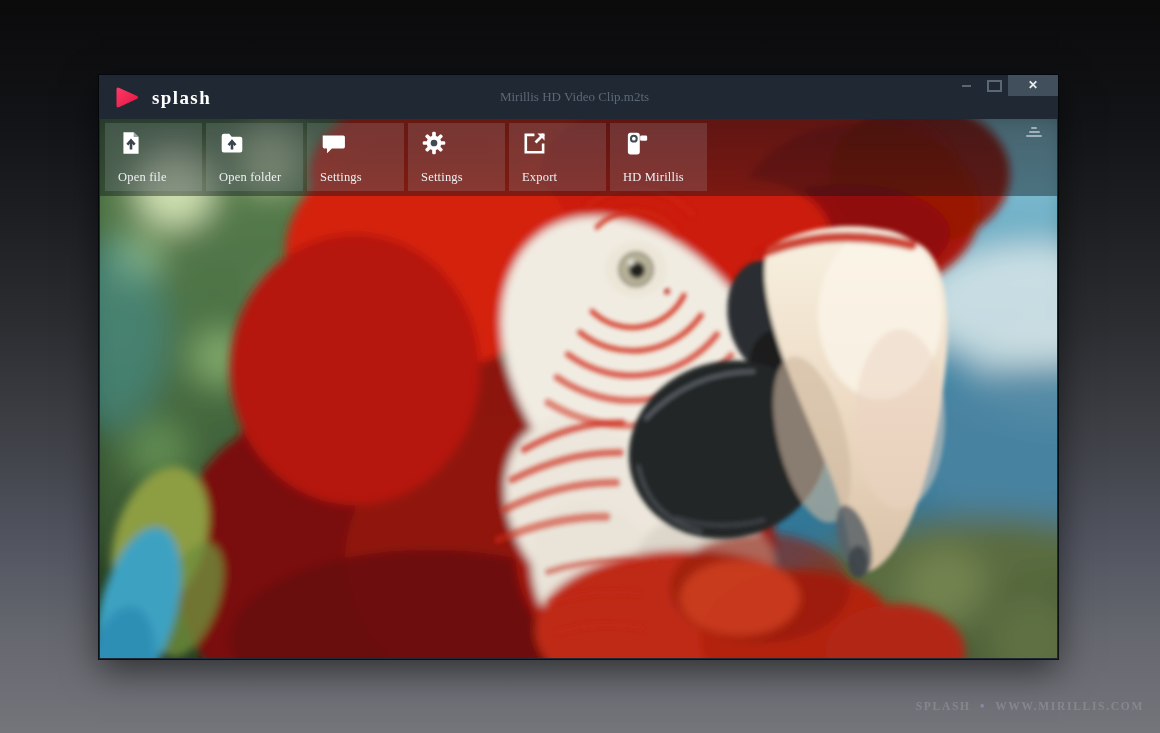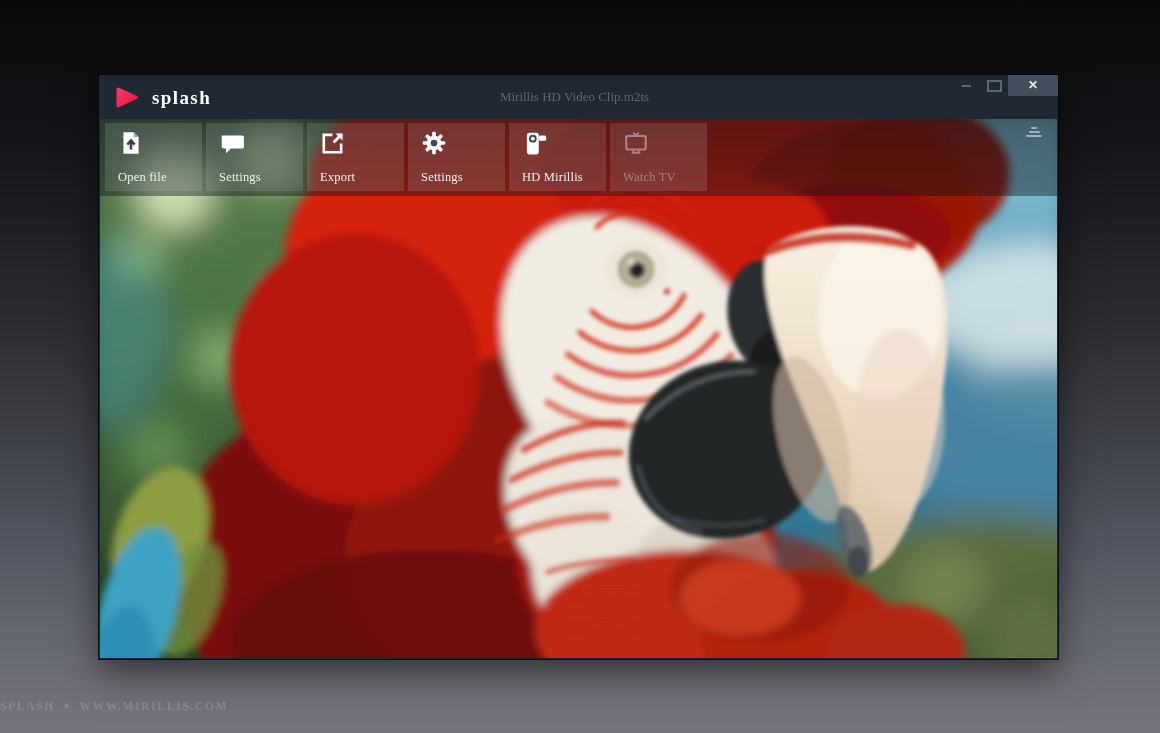--- a/index.html
+++ b/index.html
@@ -40,21 +40,21 @@
     background:rgba(190,202,212,.17);cursor:pointer;}
   .tb-icon{position:absolute;left:13px;top:7px;width:26px;height:26px;}
   .tb-label{position:absolute;left:13px;bottom:6px;font-size:12.5px;color:#eef1f4;
     white-space:nowrap;letter-spacing:.2px;}
   .tb-btn.disabled .tb-icon,.tb-btn.disabled .tb-label{opacity:.38;}
   .collapse{position:absolute;right:13px;top:6px;display:flex;flex-direction:column;
     align-items:center;gap:2px;cursor:pointer;padding:2px;}
   .collapse i{display:block;height:2px;background:#9fb0bb;border-radius:1px;}
   .collapse .l1{width:6px;} .collapse .l2{width:11px;} .collapse .l3{width:16px;}
   
-  .footer{position:absolute;left:0;right:8px;top:700px;text-align:left;
+  .footer{position:absolute;left:0;right:16px;top:700px;text-align:right;
     color:#85878f;font-size:11.5px;letter-spacing:1.7px;font-weight:700;}
   .footer .dot{display:inline-block;margin:0 9px;font-size:8px;vertical-align:2px;color:#828ca0;}
 </style>
 </head>
 <body>
 
 <div class="desktop">
 
   <div class="window">
 
@@ -213,70 +213,69 @@
         <div class="tb-btn">
           <svg class="tb-icon" viewBox="0 0 24 24">
             <path d="M5 2 h9.5 L19 6.5 V22 H5 Z" fill="#ffffff"></path>
             <path d="M14.5 2 V6.5 H19 Z" fill="#9aa4ac"></path>
             <path d="M12 18 v-7" stroke="#3a444c" stroke-width="2.4" fill="none"></path>
             <path d="M8.6 13.4 L12 9.6 L15.4 13.4" stroke="#3a444c" stroke-width="2.4" fill="none"></path>
           </svg>
           <span class="tb-label">Open file</span>
         </div>
 
+        <div class="tb-btn">
+          <svg class="tb-icon" viewBox="0 0 24 24">
+            <path d="M2.5 5.5 Q2.5 3.5 4.5 3.5 h5 l2.2 2.7 h7.8 Q21.5 6.2 21.5 8 v11 q0 1.8-2 1.8 h-15 q-2 0-2-1.8 Z" fill="#ffffff"></path>
+            <path d="M12 18 v-6.5" stroke="#3a444c" stroke-width="2.4" fill="none"></path>
+            <path d="M8.8 14 L12 10.4 L15.2 14" stroke="#3a444c" stroke-width="2.4" fill="none"></path>
+          </svg>
+          <span class="tb-label">Open folder</span>
+        </div>
 
         <div class="tb-btn">
           <svg class="tb-icon" viewBox="0 0 24 24">
             <path d="M2.5 4 h19 a1.5 1.5 0 0 1 1.5 1.5 v9 a1.5 1.5 0 0 1-1.5 1.5 H11 l-4.5 4.5 V16 H4 a1.5 1.5 0 0 1-1.5-1.5 Z" fill="#ffffff" transform="translate(0,1)"></path>
           </svg>
           <span class="tb-label">Settings</span>
-        </div>
-
-        <div class="tb-btn">
-          <svg class="tb-icon" viewBox="0 0 24 24">
-            <path d="M19.5 12.5 V20.5 H3.5 V4.5 H11.5" fill="none" stroke="#ffffff" stroke-width="2.4"></path>
-            <path d="M12.5 11.5 L20 4" stroke="#ffffff" stroke-width="2.6" fill="none"></path>
-            <path d="M14.2 3.2 H20.8 V9.8 Z" fill="#ffffff"></path>
-          </svg>
-          <span class="tb-label">Export</span>
         </div>
 
         <div class="tb-btn">
           <svg class="tb-icon" viewBox="0 0 24 24">
             <g fill="#ffffff">
               <circle cx="12" cy="12" r="6.8"></circle>
               <rect x="10.3" y="1.6" width="3.4" height="20.8" rx="1.2"></rect>
               <rect x="10.3" y="1.6" width="3.4" height="20.8" rx="1.2" transform="rotate(45 12 12)"></rect>
               <rect x="10.3" y="1.6" width="3.4" height="20.8" rx="1.2" transform="rotate(90 12 12)"></rect>
               <rect x="10.3" y="1.6" width="3.4" height="20.8" rx="1.2" transform="rotate(135 12 12)"></rect>
             </g>
             <circle cx="12" cy="12" r="3.1" fill="#424b52"></circle>
           </svg>
           <span class="tb-label">Settings</span>
         </div>
 
         <div class="tb-btn">
           <svg class="tb-icon" viewBox="0 0 24 24">
+            <path d="M19.5 12.5 V20.5 H3.5 V4.5 H11.5" fill="none" stroke="#ffffff" stroke-width="2.4"></path>
+            <path d="M12.5 11.5 L20 4" stroke="#ffffff" stroke-width="2.6" fill="none"></path>
+            <path d="M14.2 3.2 H20.8 V9.8 Z" fill="#ffffff"></path>
+          </svg>
+          <span class="tb-label">Export</span>
+        </div>
+
+        <div class="tb-btn">
+          <svg class="tb-icon" viewBox="0 0 24 24">
             <rect x="4.5" y="2.5" width="11" height="20" rx="2.5" fill="#ffffff"></rect>
             <circle cx="10" cy="8" r="3.6" fill="#424b52"></circle>
             <circle cx="10" cy="8" r="1.7" fill="#ffffff"></circle>
             <rect x="15.8" y="5" width="6.5" height="5" rx="1.3" fill="#ffffff"></rect>
           </svg>
           <span class="tb-label">HD Mirillis</span>
         </div>
 
-        <div class="tb-btn disabled">
-          <svg class="tb-icon" viewBox="0 0 24 24">
-            <path d="M9.5 2.5 L12 5 L14.5 2.5" fill="none" stroke="#ffffff" stroke-width="1.8"></path>
-            <rect x="3" y="5.5" width="18" height="12.5" rx="1.5" fill="none" stroke="#ffffff" stroke-width="2"></rect>
-            <path d="M9.5 18 v2.5 M14.5 18 v2.5" stroke="#ffffff" stroke-width="1.8"></path>
-            <path d="M8 21 h8" stroke="#ffffff" stroke-width="1.8"></path>
-          </svg>
-          <span class="tb-label">Watch TV</span>
-        </div>
 
         <div class="collapse">
           <i class="l1"></i>
             <i class="l2"></i>
             <i class="l3"></i>
         </div>
       </div>
     </div>
   </div>
 

